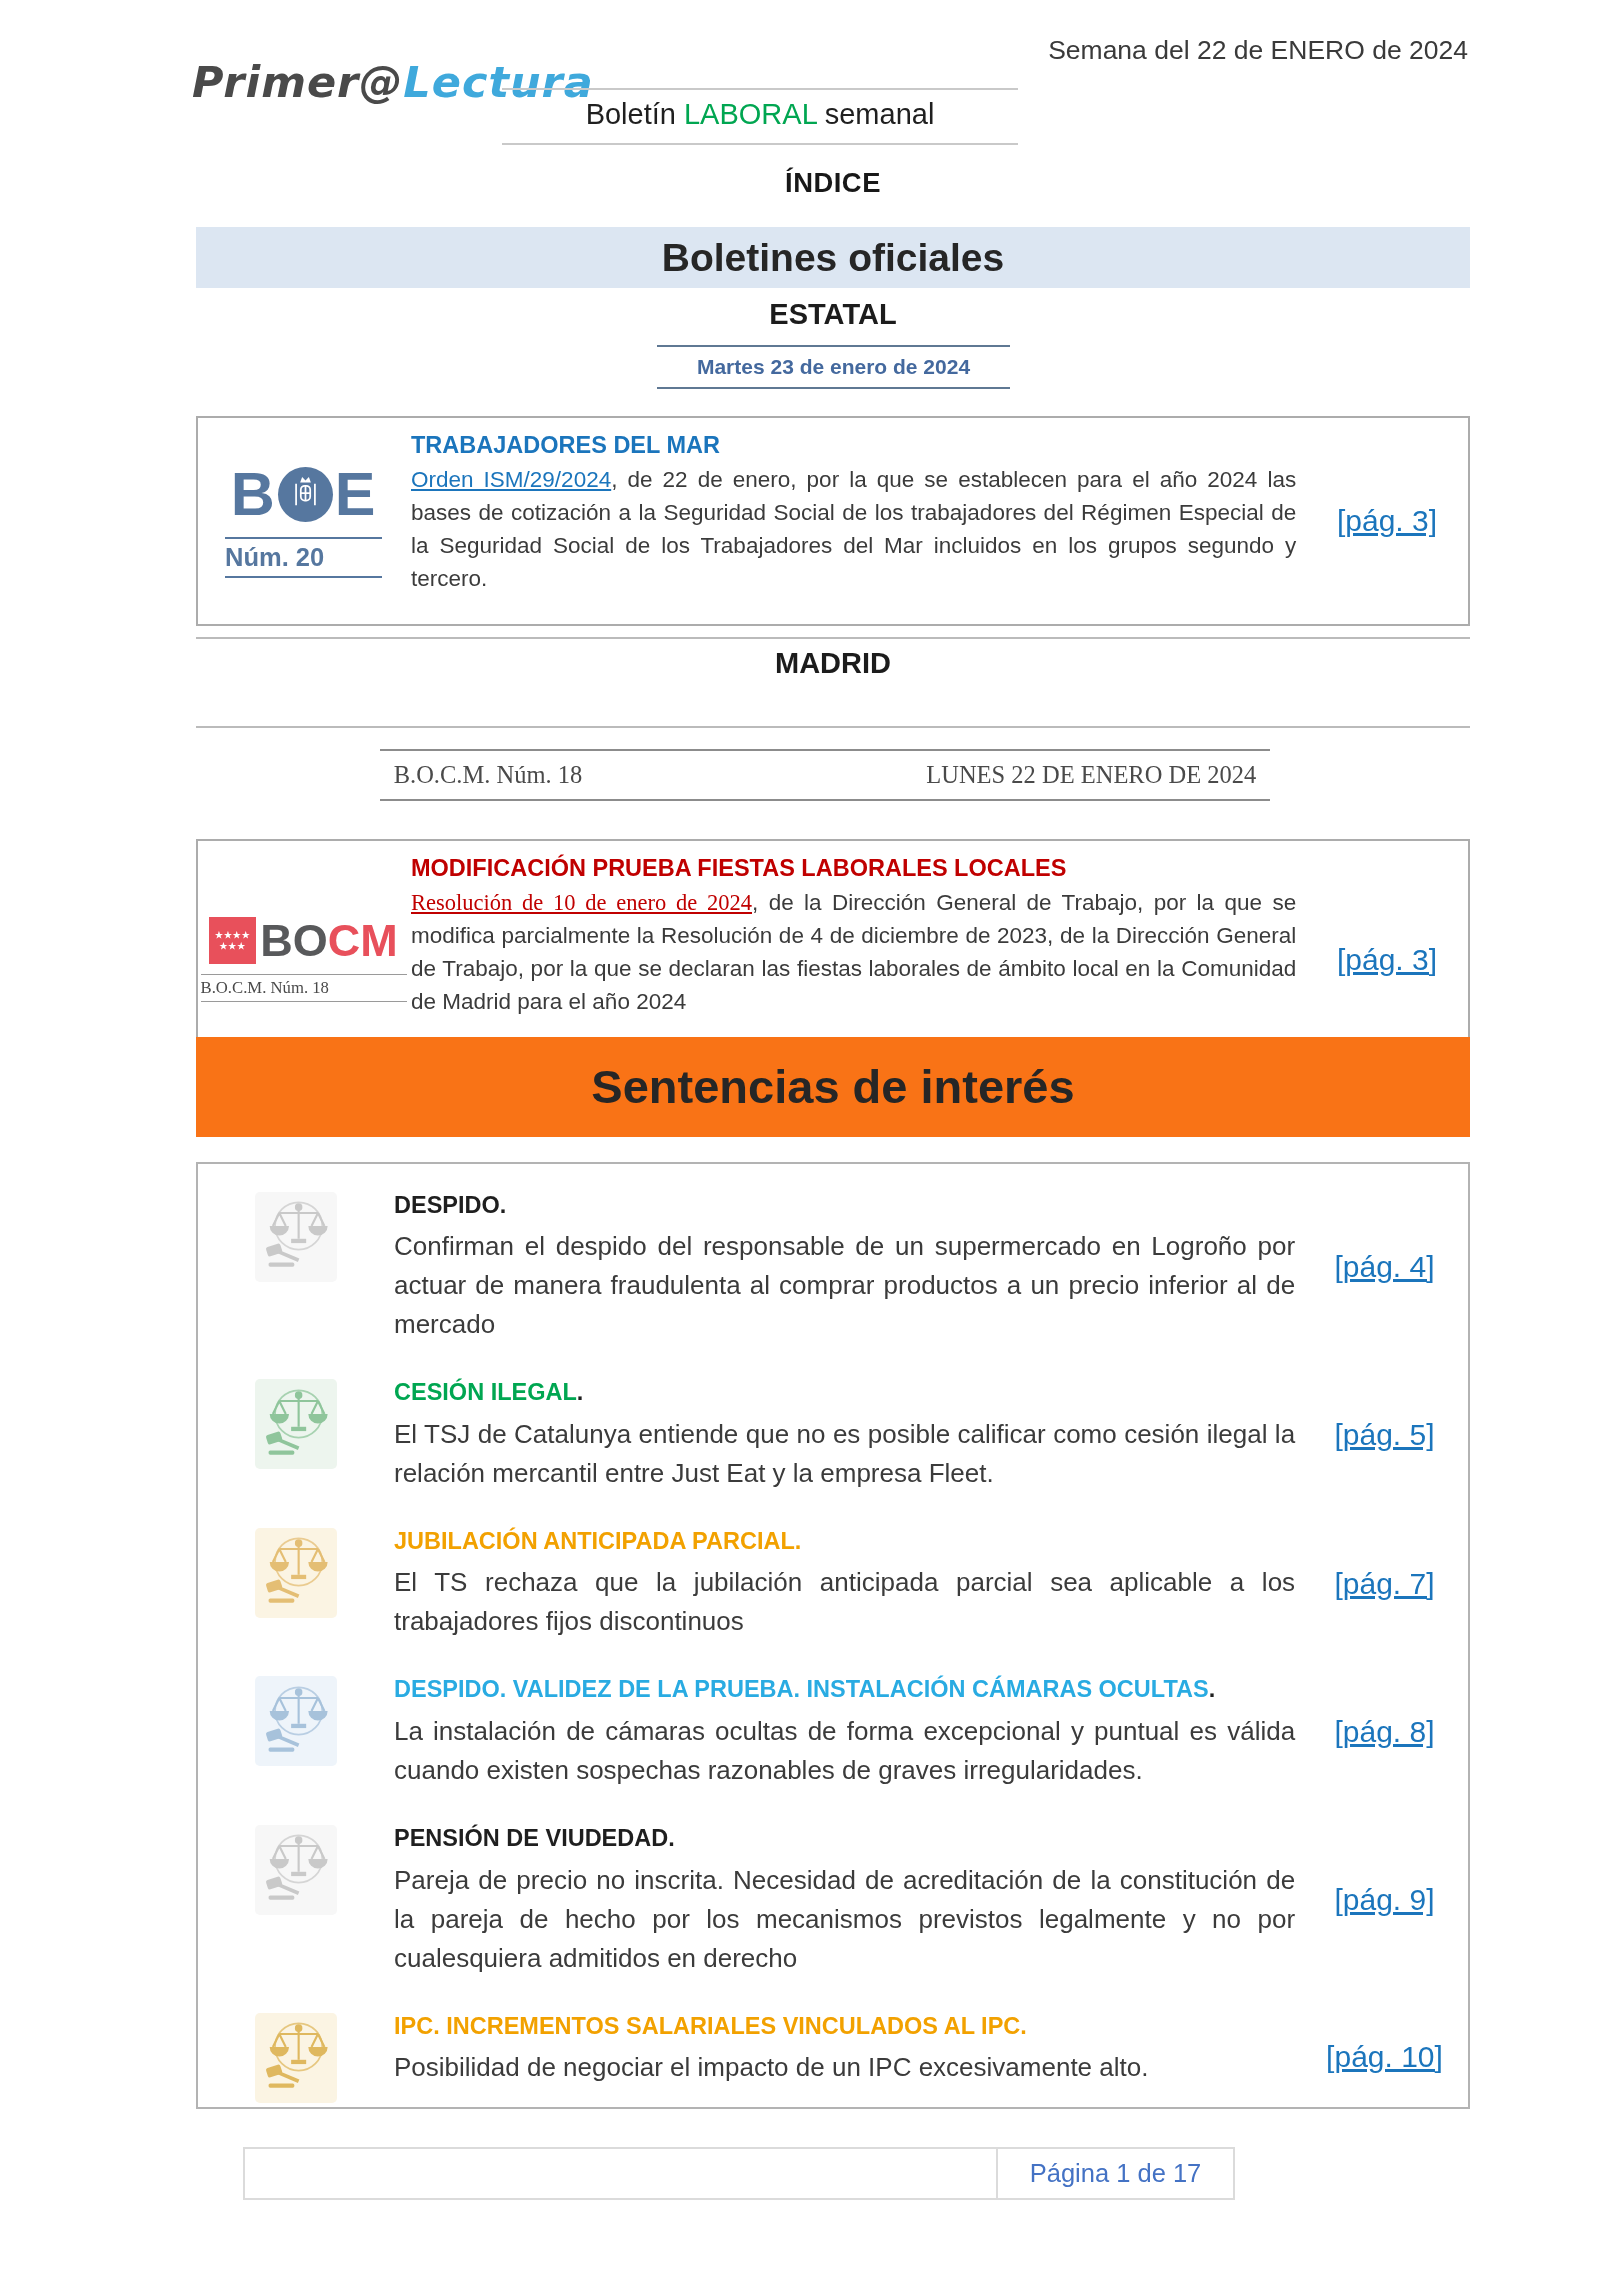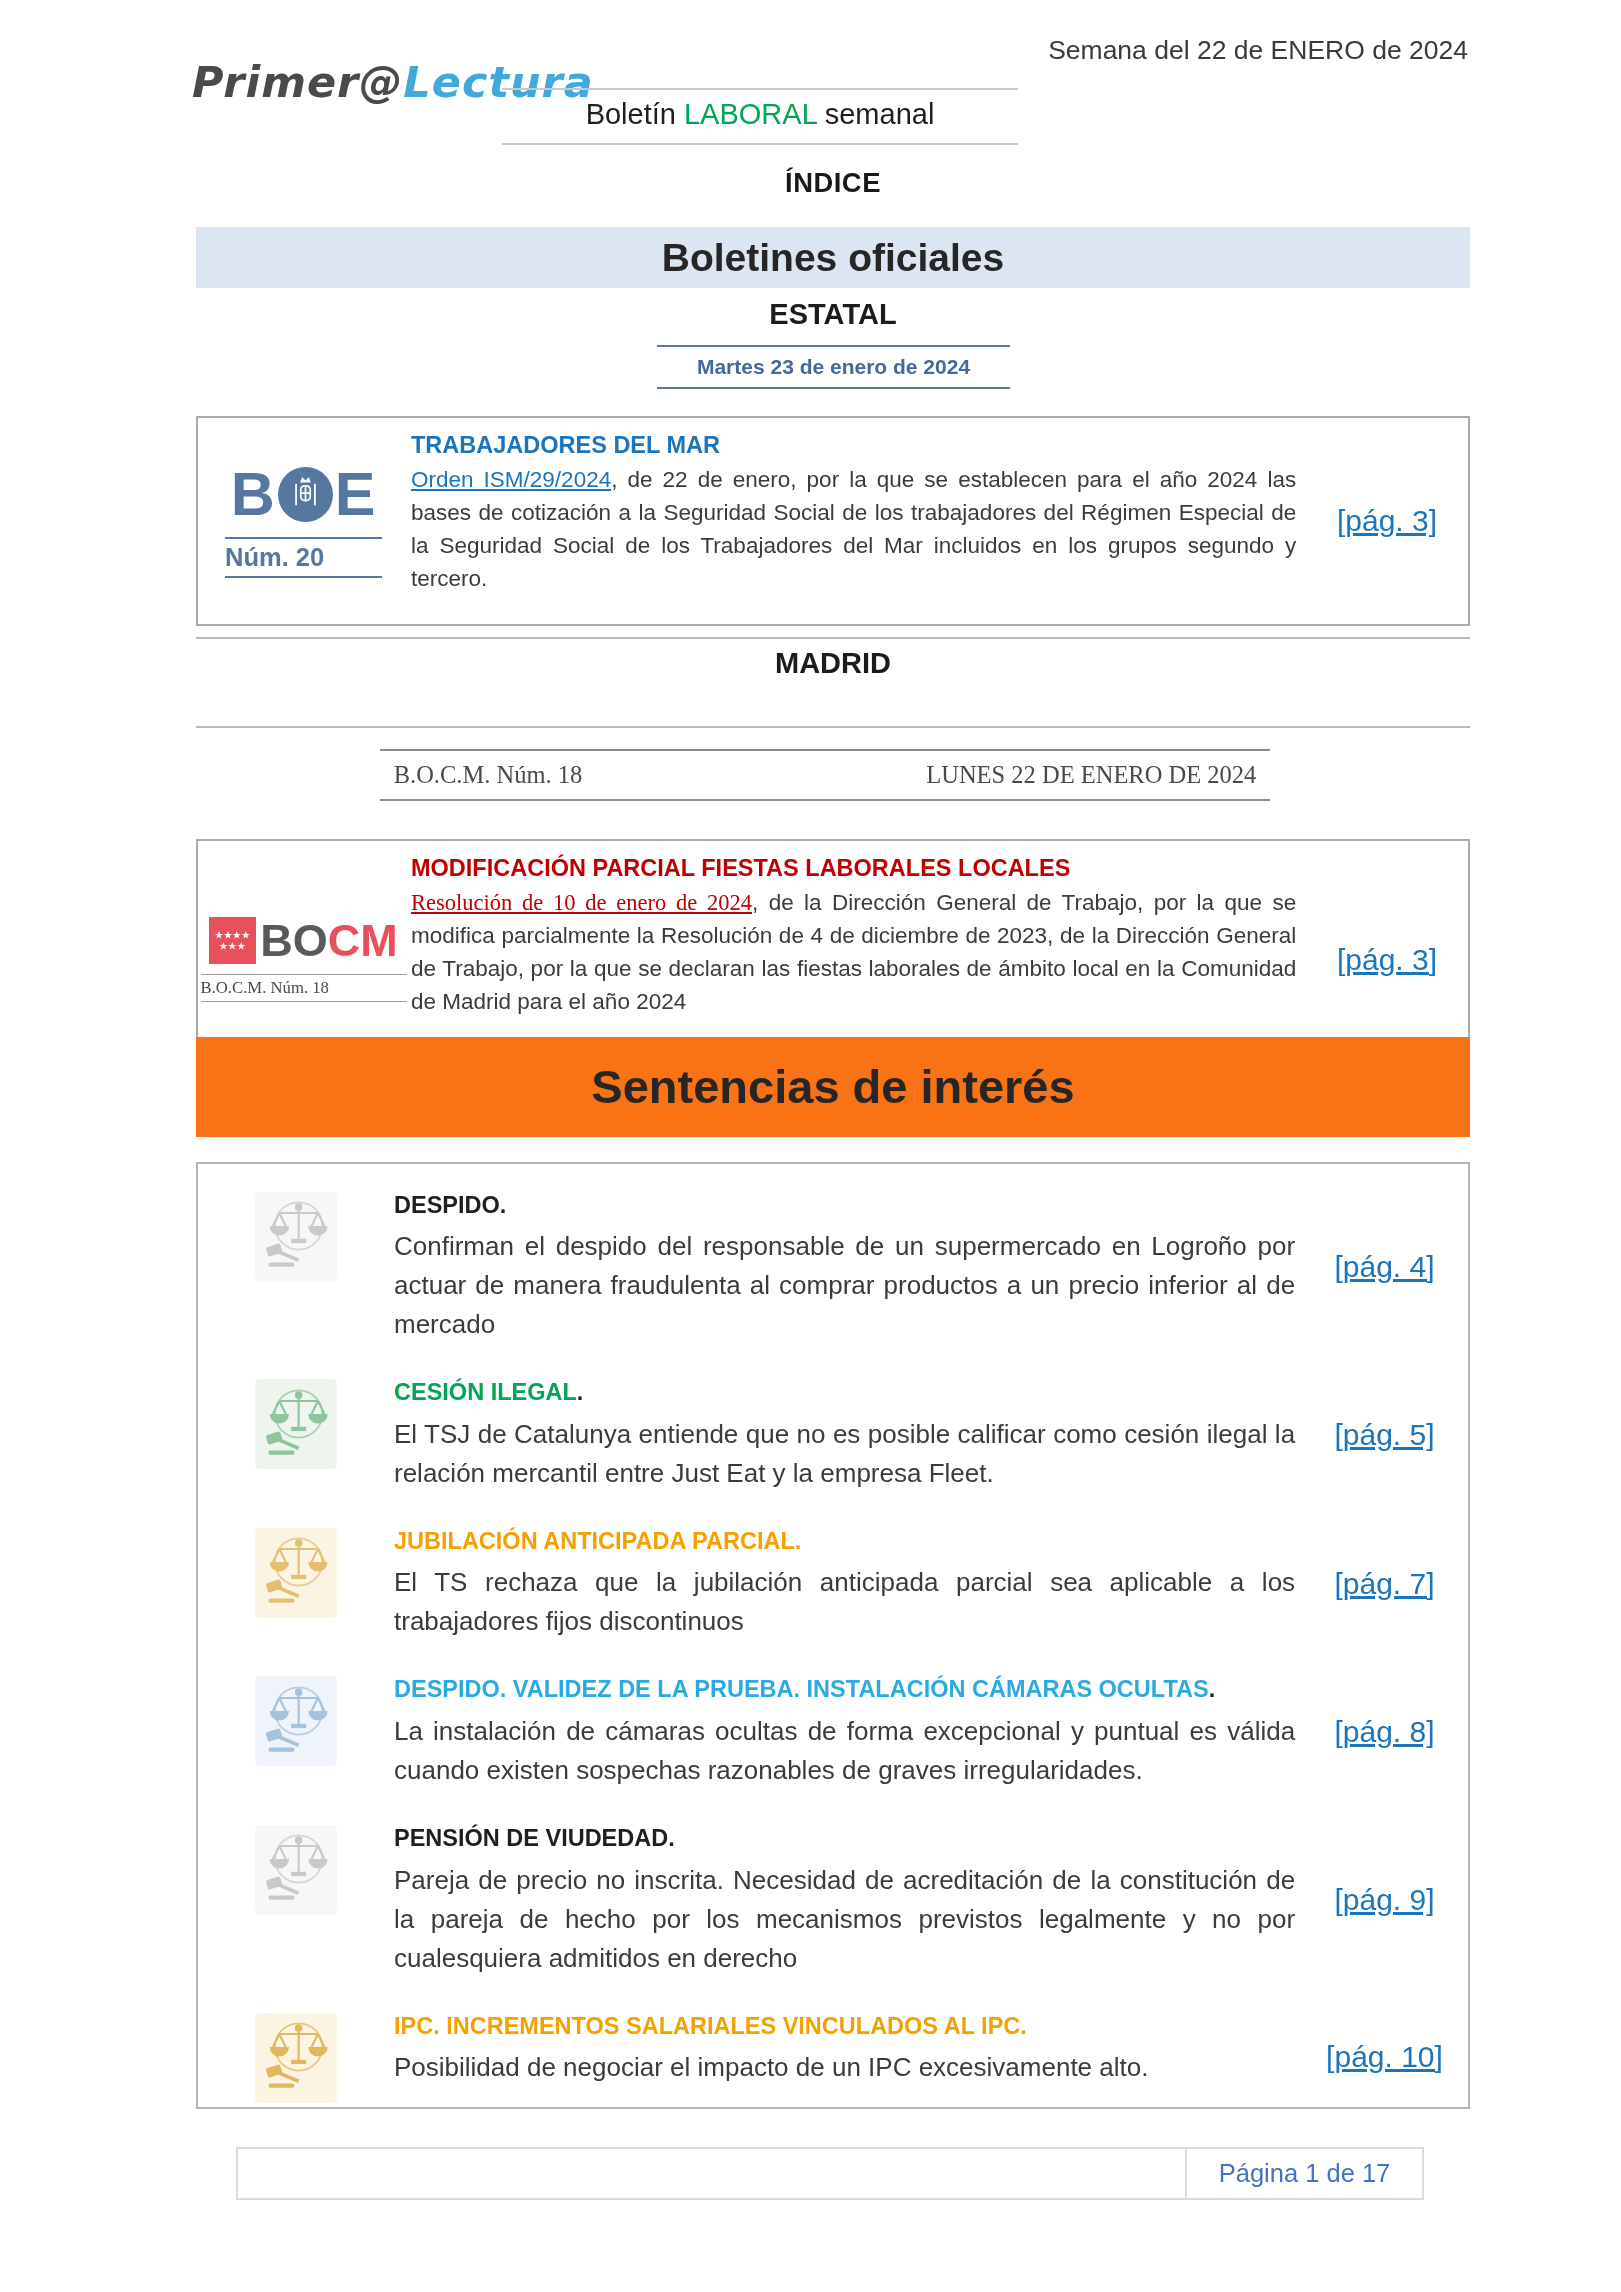--- a/index.html
+++ b/index.html
@@ -84,21 +84,21 @@
   .srow{display:flex;margin-bottom:33px;}
   .icon-col{width:196px;display:flex;justify-content:center;align-items:flex-start;padding-top:2px;}
   .scontent{flex:1;padding-right:5.9px;}
   .stitle{font-size:23.5px;font-weight:700;margin:0 0 5.9px;line-height:1.35;}
   .ssuffix{color:#1f1f1f;}
   .sbody{font-size:26px;line-height:1.5;text-align:justify;color:#3B3B3B;margin:0;}
   .spag{width:167px;display:flex;align-items:center;justify-content:center;}
   .tile{width:82px;height:90px;border-radius:4.9px;display:flex;align-items:center;justify-content:center;}
 
   
-  .footer{position:absolute;left:236px;top:2147px;width:1188px;height:53px;
+  .footer{position:absolute;left:243px;top:2147px;width:992px;height:53px;
           border:2px solid #DBDBDB;display:flex;box-sizing:border-box;}
   .footer .fspacer{flex:1;}
   .footer .fcell{width:235px;border-left:2px solid #DBDBDB;display:flex;align-items:center;
                  justify-content:center;color:#4472C4;font-size:25.5px;}
 </style>
 </head>
 <body>
 
 <div class="page">
 
@@ -162,21 +162,21 @@
           <span>★★★</span>
         </span>
         <span class="bocm-bo">BO</span>
         <span class="bocm-cm">CM</span>
       </div>
       <div class="bocm-lines"></div>
       <div class="bocm-num">B.O.C.M. Núm. 18</div>
       <div class="bocm-lines" style="margin-top:0;"></div>
     </div>
     <div class="text-col">
-      <p class="otitle bocm-title">MODIFICACIÓN PARCIAL FIESTAS LABORALES LOCALES</p>
+      <p class="otitle bocm-title">MODIFICACIÓN PRUEBA FIESTAS LABORALES LOCALES</p>
       <p class="obody"><a href="#" class="doclink bocm-link">Resolución de 10 de enero de 2024</a><span>, de la Dirección General de Trabajo, por la que se modifica parcialmente la Resolución de 4 de diciembre de 2023, de la Dirección General de Trabajo, por la que se declaran las fiestas laborales de ámbito local en la Comunidad de Madrid para el año 2024</span></p>
     </div>
     <div class="pag-col">
       <a href="#" class="pag">[pág. 3]</a>
     </div>
   </div>
 
   <div class="band band-gray">Sentencias de interés</div>
 
   <div class="sent-box">

